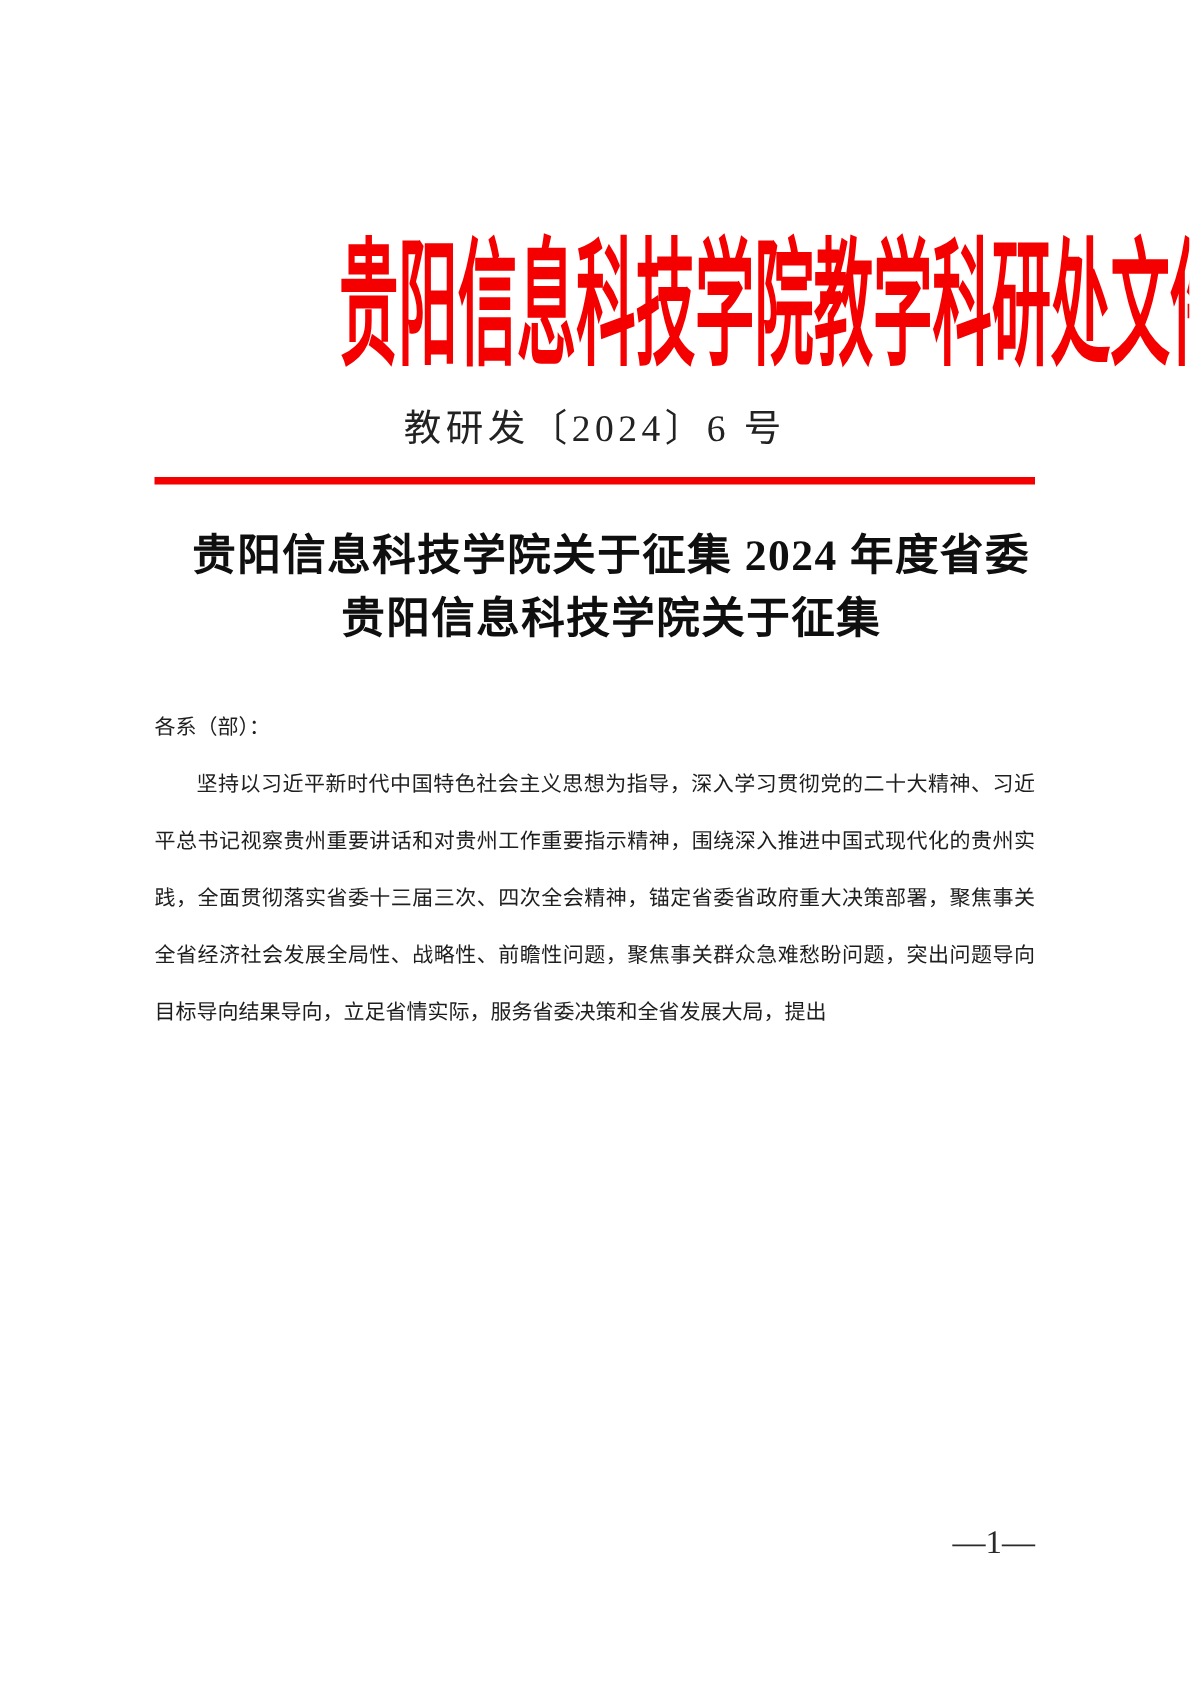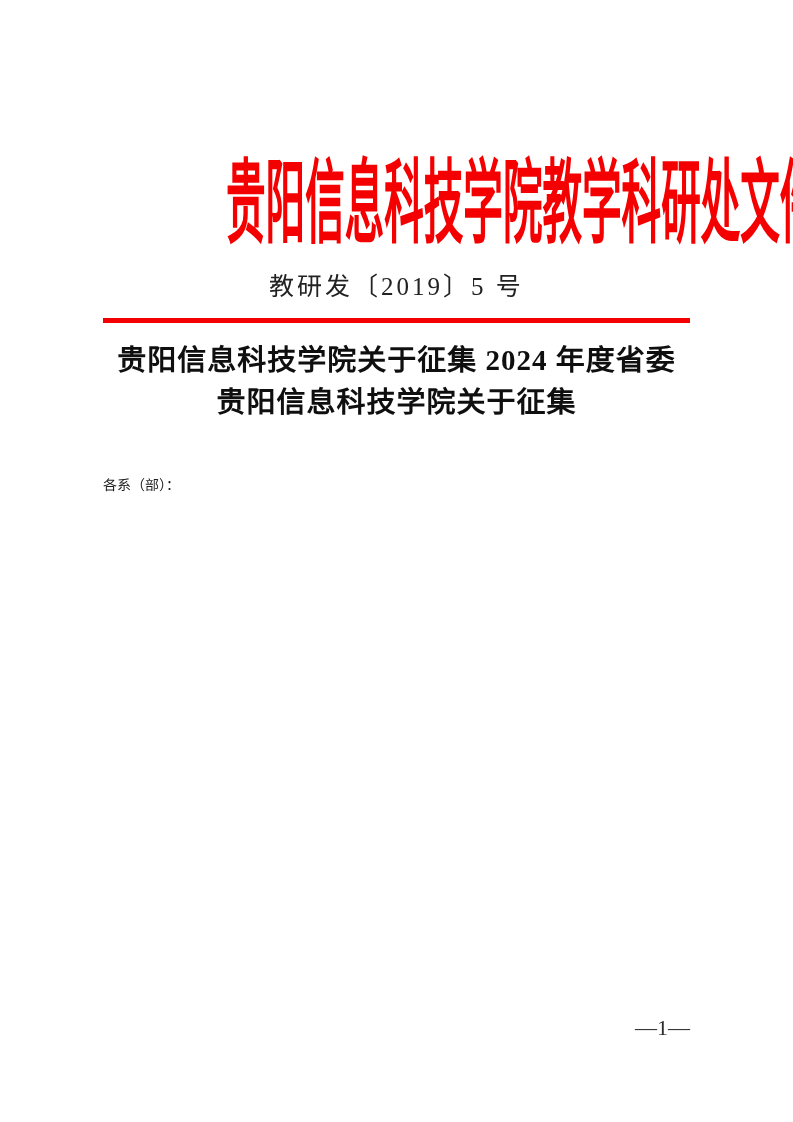--- a/index.html
+++ b/index.html
@@ -56,21 +56,21 @@
     height: 5px;
     background: #f40000;
   }
 
   
   .doc-title {
     position: absolute;
     top: 339px;
     left: 63px;
     width: 667px;
-    margin: 0;
+    margin: 11px;
     text-align: center;
     font-size: 29px;
     line-height: 42px;
     font-weight: bold;
     color: #0f0f0f;
     letter-spacing: 1px;
   }
 
   
   .doc-body {
@@ -107,28 +107,29 @@
     color: #2a2a2a;
   }
 </style>
 </head>
 <body>
 
 <div class="page">
 
   <div class="red-header">贵阳信息科技学院教学科研处文件</div>
 
-  <div class="doc-number">教研发〔2019〕5 号</div>
+  <div class="doc-number">教研发〔2024〕6 号</div>
 
   <div class="red-line"></div>
 
   <h1 class="doc-title">
     <span>贵阳信息科技学院关于征集 2024 年度省委</span><br>
     <span>贵阳信息科技学院关于征集</span>
   </h1>
 
   <div class="doc-body">
     <p>各系（部）：</p>
+    <p class="indent">坚持以习近平新时代中国特色社会主义思想为指导，深入学习贯彻党的二十大精神、习近平总书记视察贵州重要讲话和对贵州工作重要指示精神，围绕深入推进中国式现代化的贵州实践，全面贯彻落实省委十三届三次、四次全会精神，锚定省委省政府重大决策部署，聚焦事关全省经济社会发展全局性、战略性、前瞻性问题，聚焦事关群众急难愁盼问题，突出问题导向目标导向结果导向，立足省情实际，服务省委决策和全省发展大局，提出</p>
   </div>
 
   <div class="page-number">—1—</div>
 
 </div>
 
 </body></html>

